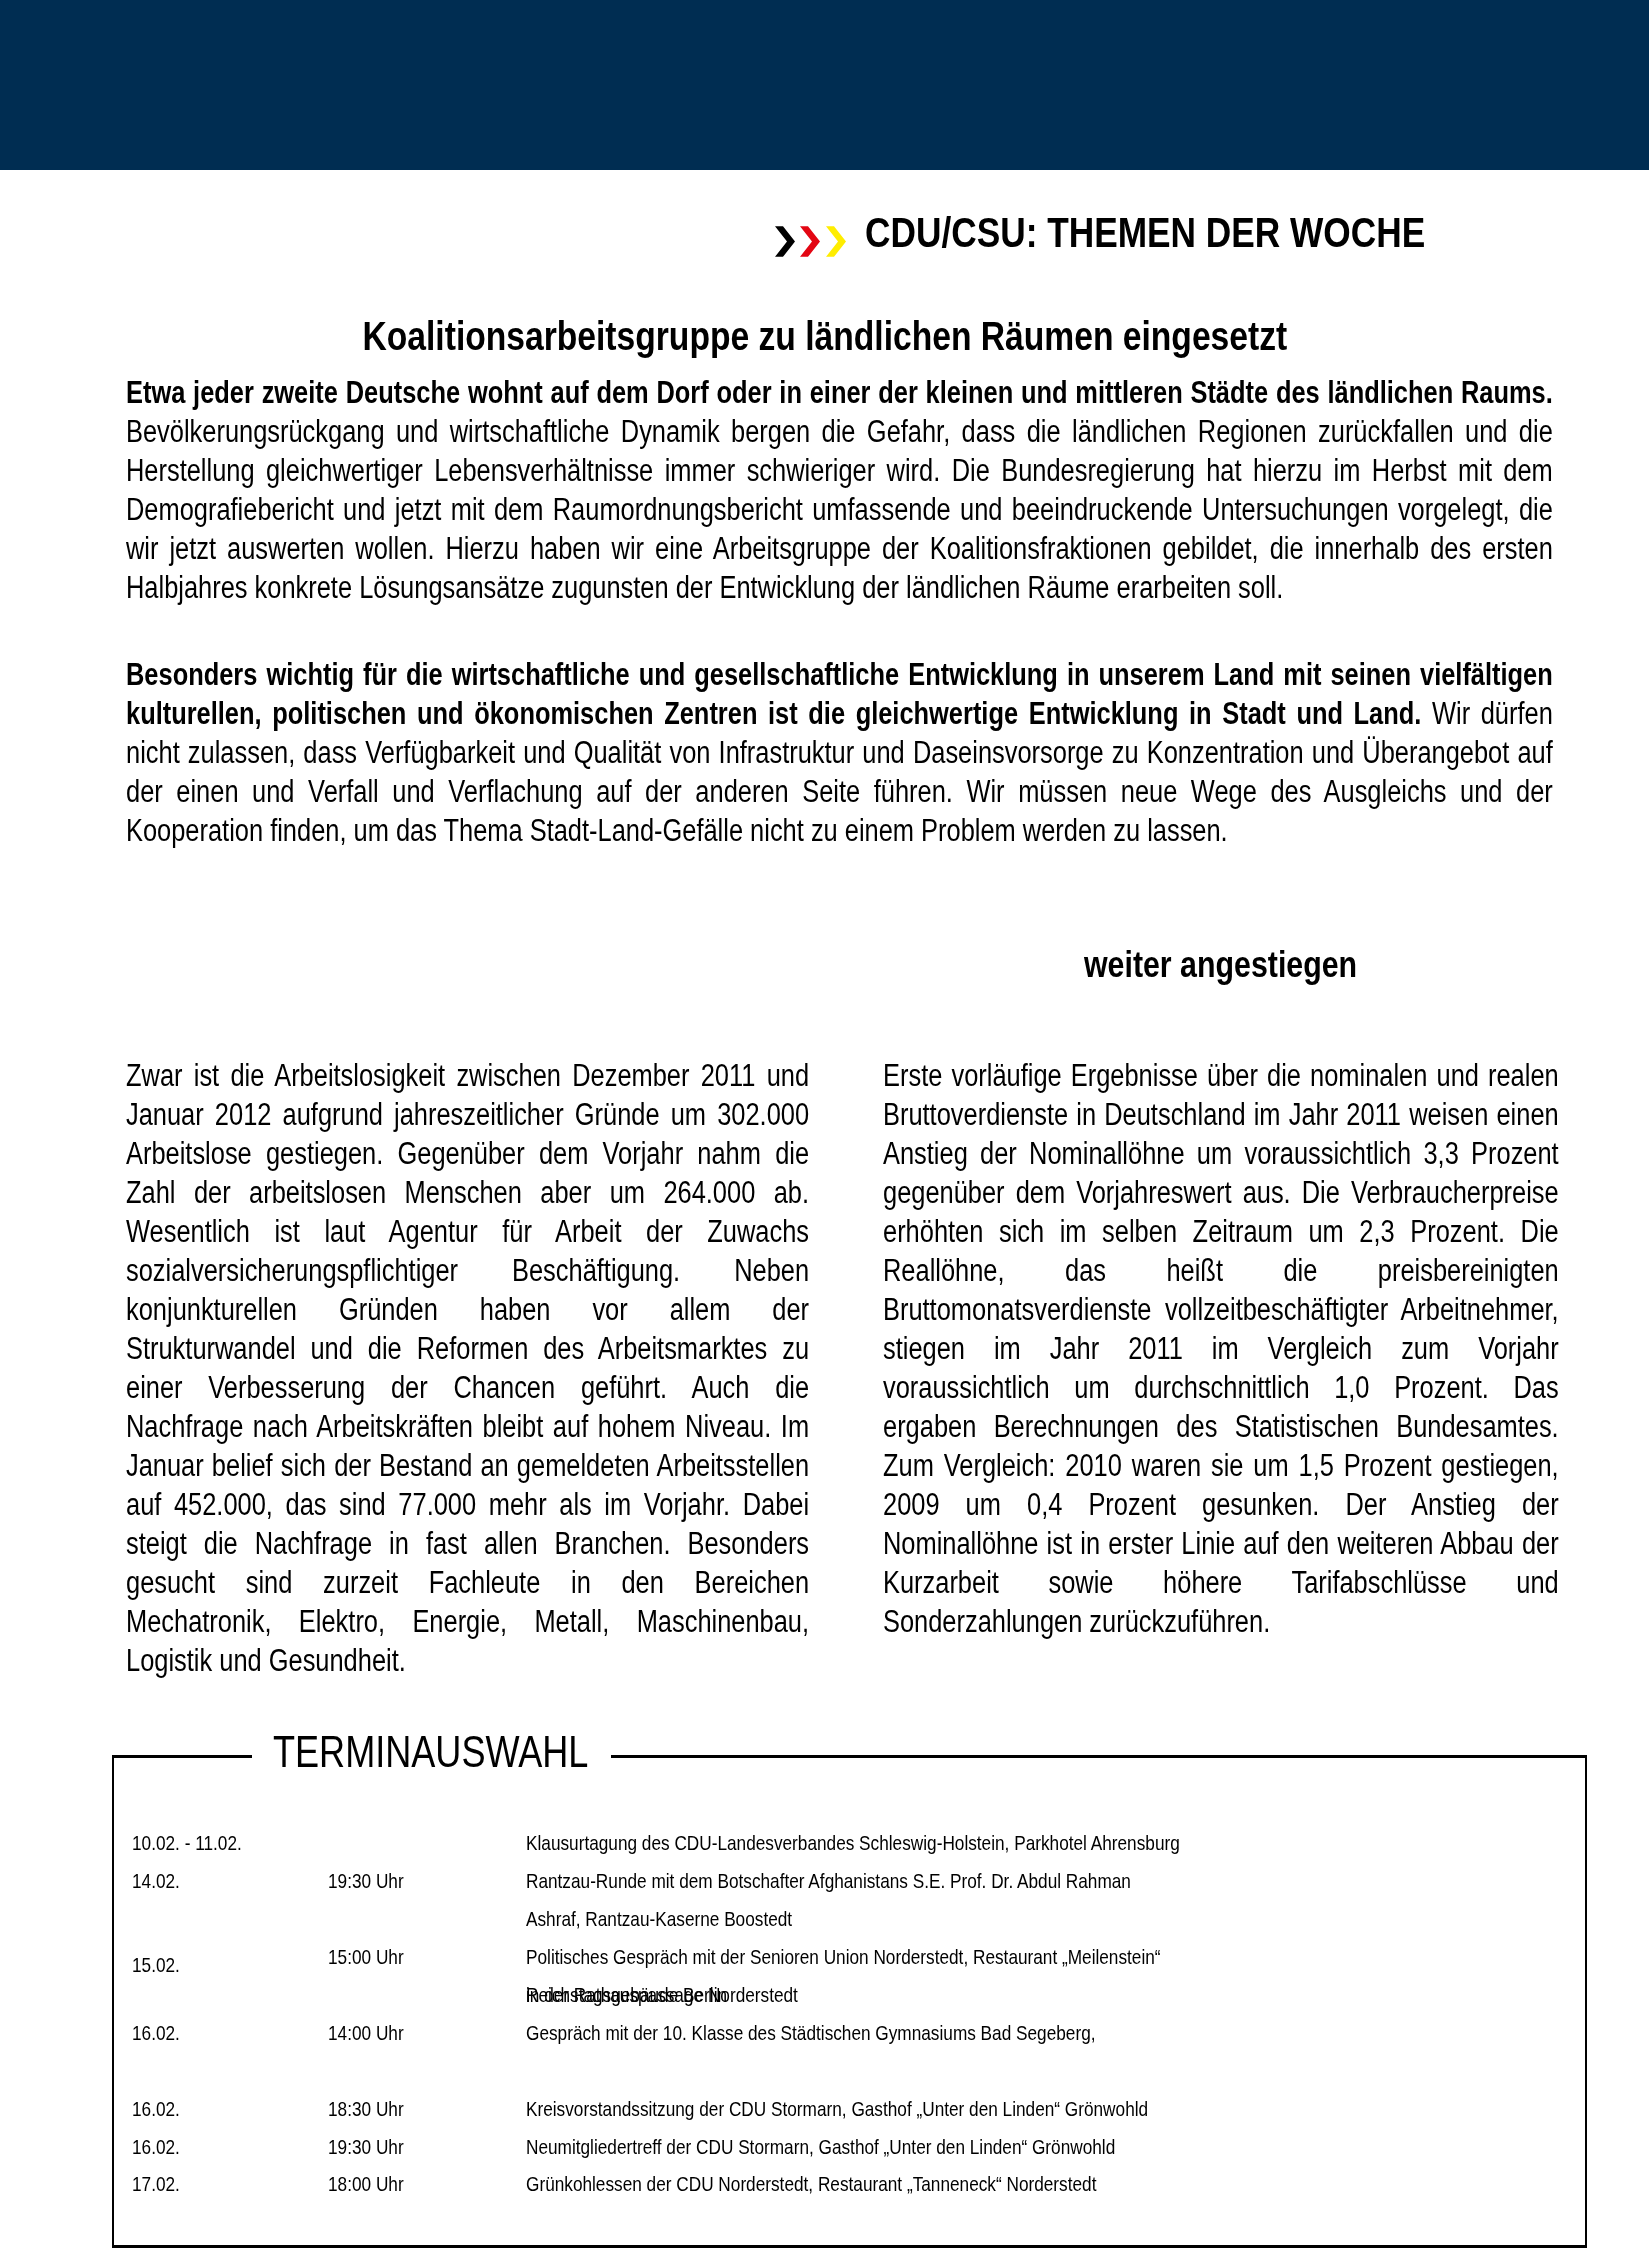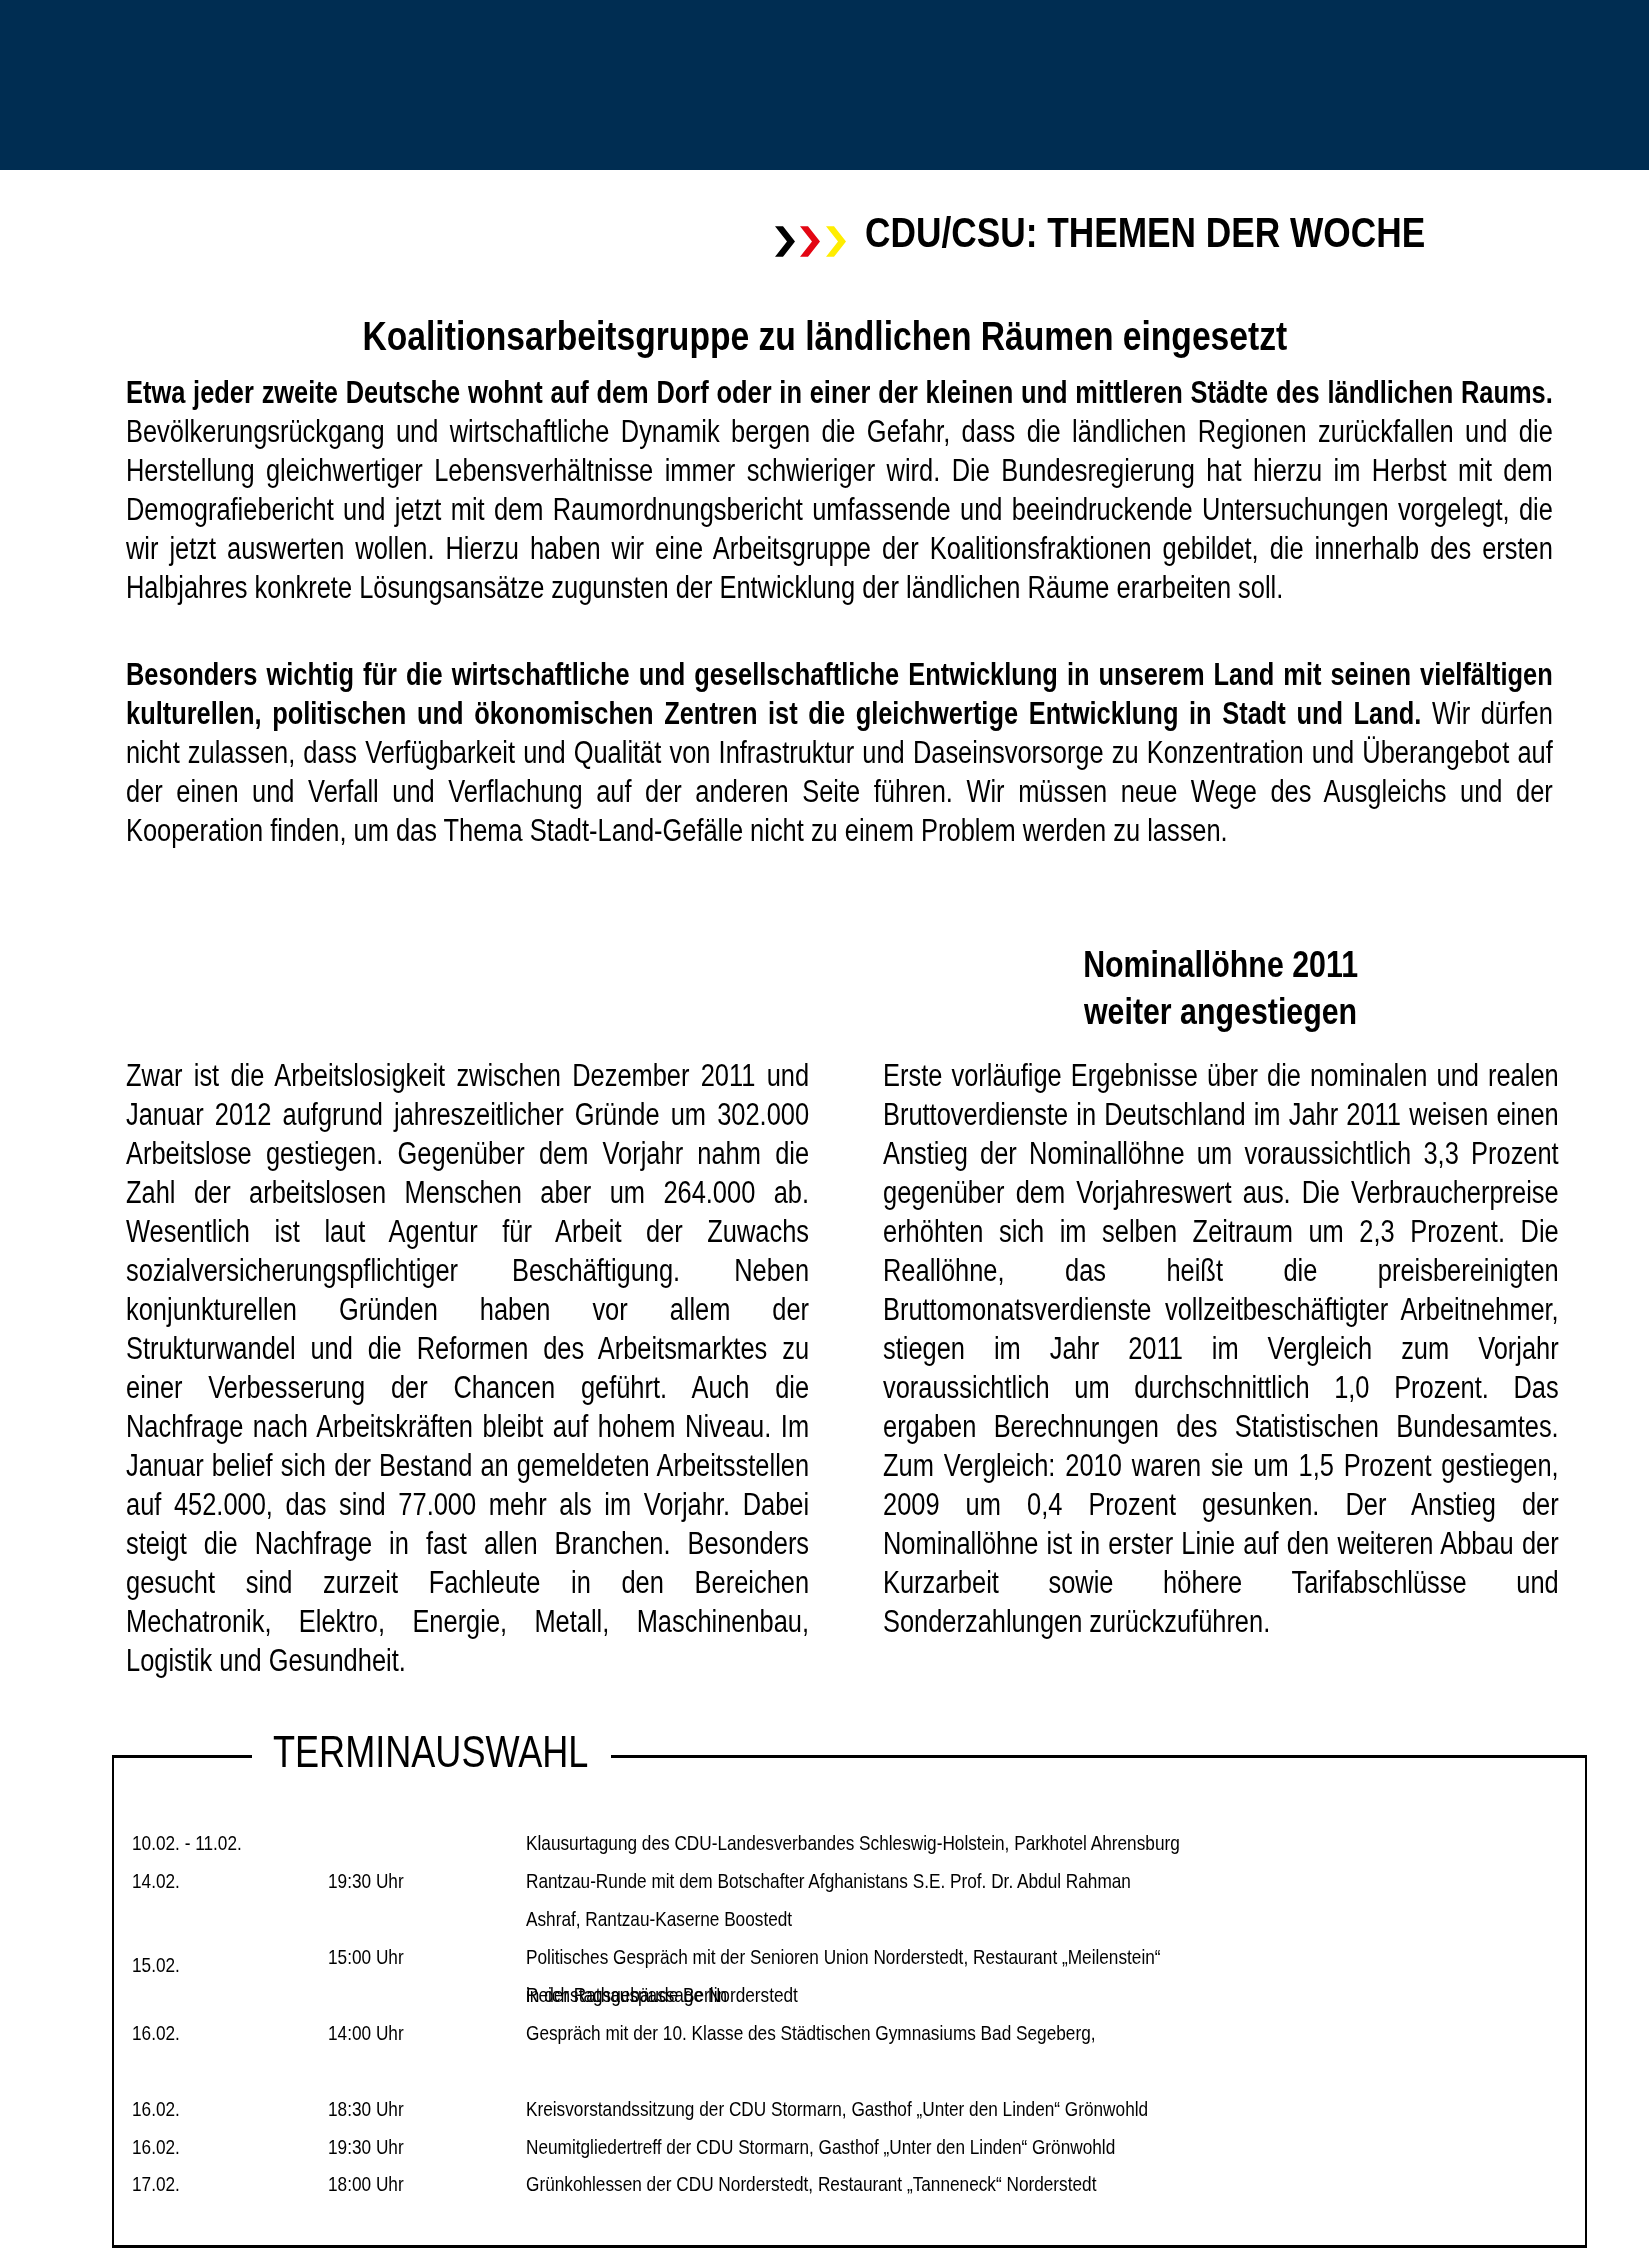--- a/index.html
+++ b/index.html
@@ -67,21 +67,20 @@
   </div>
 </div>
 
 <div class="colhead" style="left:126px; top:941px; width:683px;">
 </div>
 <div class="para-wrap" style="left:126px; top:1056px; width:833px;">
   <div class="para" style="position:relative; width:833px;">Zwar ist die Arbeitslosigkeit zwischen Dezember 2011 und Januar 2012 aufgrund jahreszeitlicher Gründe um 302.000 Arbeitslose gestiegen. Gegenüber dem Vorjahr nahm die Zahl der arbeitslosen Menschen aber um 264.000 ab. Wesentlich ist laut Agentur für Arbeit der Zuwachs sozialversicherungspflichtiger Beschäftigung. Neben konjunkturellen Gründen haben vor allem der Strukturwandel und die Reformen des Arbeitsmarktes zu einer Verbesserung der Chancen geführt. Auch die Nachfrage nach Arbeitskräften bleibt auf hohem Niveau. Im Januar belief sich der Bestand an gemeldeten Arbeitsstellen auf 452.000, das sind 77.000 mehr als im Vorjahr. Dabei steigt die Nachfrage in fast allen Branchen. Besonders gesucht sind zurzeit Fachleute in den Bereichen Mechatronik, Elektro, Energie, Metall, Maschinenbau, Logistik und Gesundheit.</div>
 </div>
 
 <div class="colhead" style="left:883px; top:941px; width:675px;">
-  <div><span>Nominallöhne 2011</span></div>
   <div><span>weiter angestiegen</span></div>
 </div>
 <div class="para-wrap" style="left:883px; top:1056px; width:824px;">
   <div class="para" style="position:relative; width:824px;">Erste vorläufige Ergebnisse über die nominalen und realen Bruttoverdienste in Deutschland im Jahr 2011 weisen einen Anstieg der Nominallöhne um voraussichtlich 3,3 Prozent gegenüber dem Vor­jahreswert aus. Die Verbraucherpreise erhöhten sich im selben Zeitraum um 2,3 Prozent. Die Reallöhne, das heißt die preisbereinigten Bruttomonatsverdienste voll­zeitbeschäftigter Arbeitnehmer, stiegen im Jahr 2011 im Vergleich zum Vorjahr voraussichtlich um durchschnittlich 1,0 Prozent. Das ergaben Berechnungen des Statistischen Bundesamtes. Zum Vergleich: 2010 waren sie um 1,5 Prozent gestiegen, 2009 um 0,4 Prozent gesunken. Der Anstieg der Nominallöhne ist in erster Linie auf den weiteren Abbau der Kurzarbeit sowie höhere Tarifabschlüsse und Sonderzahlungen zurückzuführen.</div>
 </div>
 
 <div class="box"></div>
 <div class="box-top-l"></div>
 <div class="box-top-r"></div>
 <div class="box-title">TERMINAUSWAHL</div>

